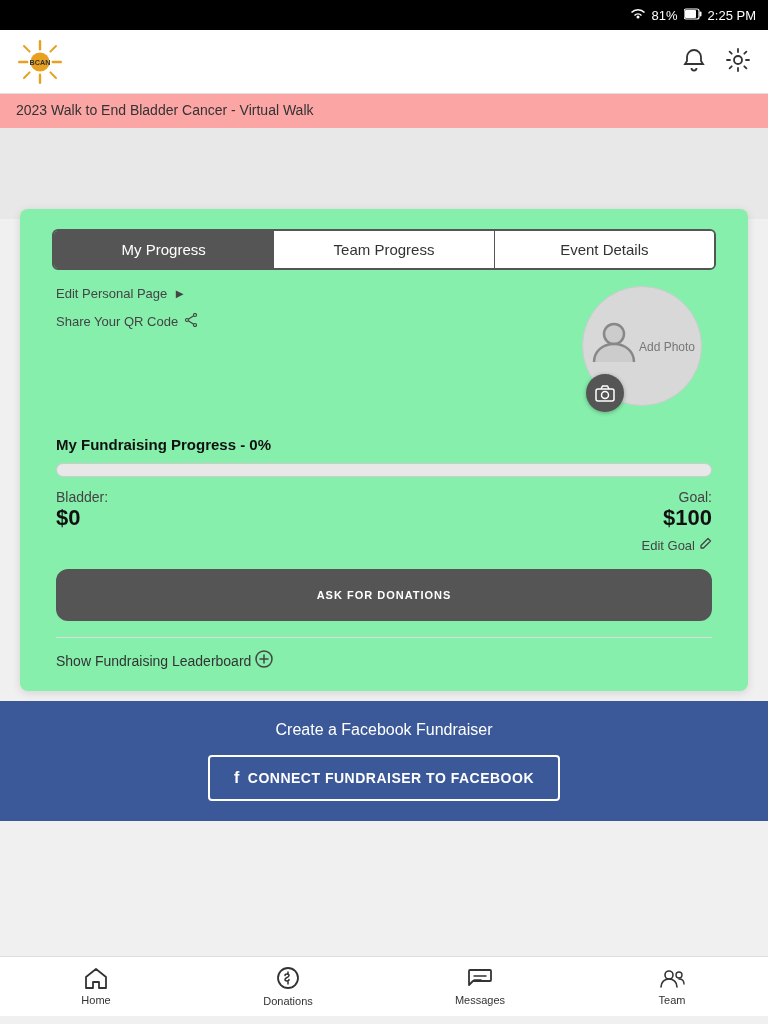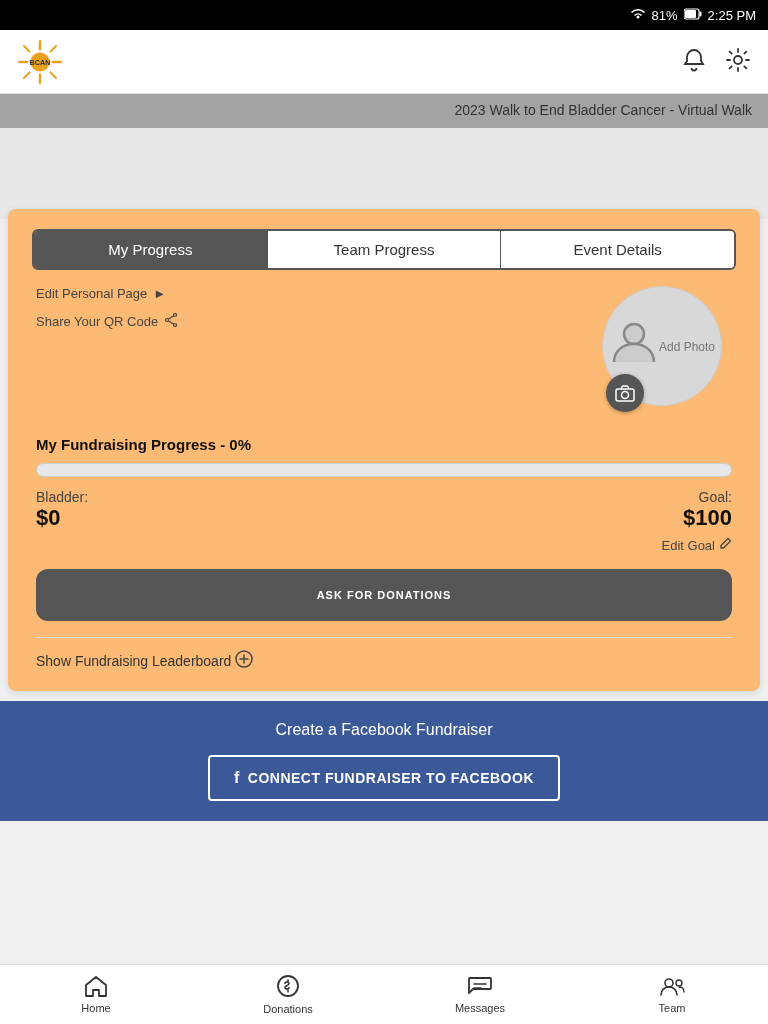--- a/index.html
+++ b/index.html
@@ -51,41 +51,40 @@
     }
 
     .header-icon {
       width: 28px;
       height: 28px;
       cursor: pointer;
     }
 
     
     .event-subtitle {
-      background: #a3a3a3;
+      background: #fca5a5;
       padding: 8px 16px 10px;
       font-size: 14px;
       color: #333;
       border-bottom: 1px solid #e8e8e8;
-      text-align: right;
     }
 
     
     .gray-spacer {
       background: #e8e8e8;
       height: 90px;
     }
 
     
     .main-card {
-      background: #fdba74;
-      margin: 0 8px;
+      background: #86efac;
+      margin: 0 20px;
       border-radius: 8px;
       box-shadow: 0 2px 8px rgba(0,0,0,0.12);
-      padding: 0 8px 20px;
+      padding: 0 16px 20px;
       position: relative;
       top: -10px;
     }
 
     
     .tabs {
       display: flex;
       border: 2px solid #555;
       border-radius: 6px;
       margin: 20px 16px 16px;
@@ -327,21 +326,21 @@
       letter-spacing: 0.5px;
       cursor: pointer;
       display: inline-flex;
       align-items: center;
       gap: 8px;
     }
 
     
     .bottom-nav {
       position: fixed;
-      bottom: 0;
+      bottom: 8px;
       width: 768px;
       background: #fff;
       border-top: 1px solid #ddd;
       display: flex;
       height: 60px;
     }
 
     .nav-item {
       flex: 1;
       display: flex;

